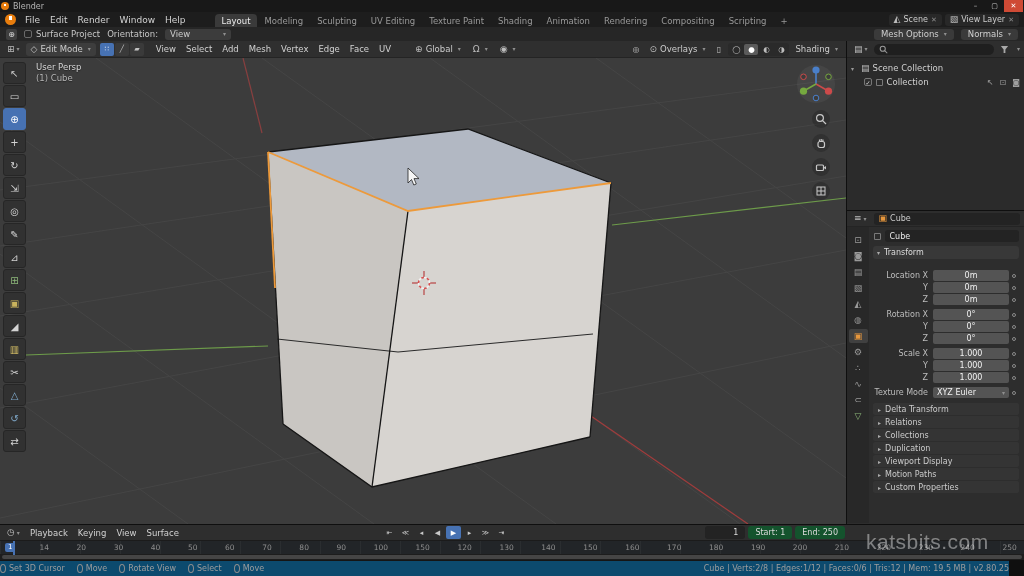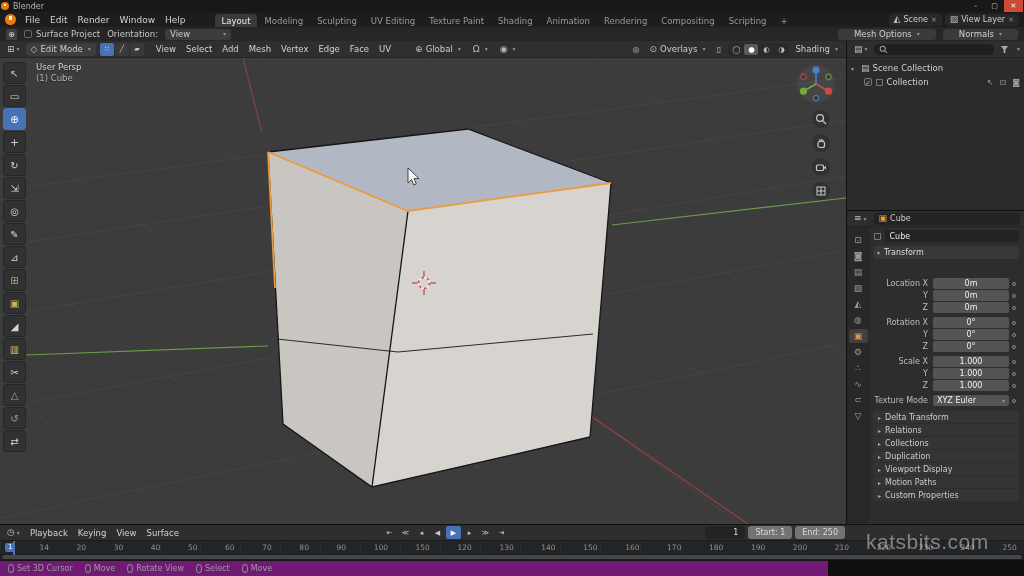--- a/index.html
+++ b/index.html
@@ -25,21 +25,21 @@
 .id-field{display:flex;align-items:center;gap:3px;background:#282828;border-radius:3px;padding:1px 5px;height:12px;font-size:8px;white-space:nowrap}
 .id-x{color:#8a8a8a;font-size:7px}
 
 #topbar{position:absolute;left:0;top:27px;width:1024px;height:14px;background:#262626;display:flex;align-items:center;gap:7px;padding:0 6px;font-size:8.5px}
 .tool-badge{width:11px;height:11px;background:#3f3f3f;border-radius:2px;display:flex;align-items:center;justify-content:center;font-size:8px;color:#ddd}
 .check-wrap{display:flex;align-items:center;gap:4px;color:#c7c7c7}
 .checkbox{width:8px;height:8px;border:1px solid #6a6a6a;border-radius:2px;background:#252525}
 .lbl{color:#c7c7c7}
 .dd-field{display:flex;align-items:center;background:#3c3c3c;border-radius:3px;padding:1px 5px;min-width:66px;justify-content:space-between;height:11px}
 .spacer{flex:1}
-.flat-btn{display:flex;align-items:center;gap:3px;background:#3a3a3a;border-radius:3px;padding:1px 16px;height:11px;color:#cfcfcf;white-space:nowrap}
+.flat-btn{display:flex;align-items:center;gap:3px;background:#3a3a3a;border-radius:3px;padding:1px 7px;height:11px;color:#cfcfcf;white-space:nowrap}
 
 #viewport{position:absolute;left:0;top:41px;width:846px;height:483px;background:#3c3c3c}
 #vp-header{height:17px;background:#2f2f2f;display:flex;align-items:center;gap:1px;padding:0 4px;font-size:8.5px;border-bottom:1px solid #242424}
 .hdr-ic{display:flex;align-items:center;padding:0 3px}
 .mode-dd{display:flex;align-items:center;gap:3px;background:#3d3d3d;border-radius:3px;padding:1px 5px;height:13px;margin-left:2px;white-space:nowrap}
 .selmodes{display:flex;gap:1px;margin-left:3px}
 .selmode{width:14px;height:13px;background:#3a3a3a;border-radius:2px;display:flex;align-items:center;justify-content:center;font-size:7px;color:#c2c2c2}
 .selmode.active{background:#4772b3;color:#fff}
 #vp-menus{display:flex;margin-left:6px}
 .vp-center{display:flex;align-items:center;gap:4px;margin-left:14px}
@@ -74,48 +74,48 @@
 #properties{position:absolute;left:847px;top:211px;width:177px;height:313px;background:#2d2d2d}
 #prop-header{height:16px;display:flex;align-items:center;gap:4px;padding:0 4px;background:#2d2d2d;border-bottom:1px solid #242424}
 .breadcrumb{flex:1;height:12px;background:#232323;border-radius:3px;display:flex;align-items:center;gap:3px;padding:0 5px;font-size:8px}
 #prop-body{display:flex;height:296px}
 #prop-tabs{width:22px;background:#282828;display:flex;flex-direction:column;align-items:center;padding-top:6px;gap:2px}
 .ptab{width:19px;height:14px;display:flex;align-items:center;justify-content:center;font-size:9px;color:#9a9a9a;border-radius:2px}
 .ptab.active{background:#404040;color:#e0e0e0}
 #prop-content{flex:1;padding:3px 5px 0 4px;overflow:hidden}
 .name-row{display:flex;align-items:center;gap:3px;margin-bottom:4px}
 .name-field{flex:1;height:12px;background:#232323;border-radius:3px;display:flex;align-items:center;padding:0 5px;color:#e8e8e8;font-size:8px}
-.panel-hdr{height:13px;background:#383838;border-radius:3px;display:flex;align-items:center;gap:4px;padding:0 4px;color:#dedede;margin-bottom:19px;font-size:8px}
+.panel-hdr{height:13px;background:#383838;border-radius:3px;display:flex;align-items:center;gap:4px;padding:0 4px;color:#dedede;margin-bottom:11px;font-size:8px}
 .tri{font-size:6px;color:#aaa}
 .trow{display:flex;align-items:center;height:11px;margin-bottom:1px}
 .tlabel{flex:0 0 60px;text-align:right;padding-right:5px;color:#bdbdbd;font-size:8px;white-space:nowrap}
 .tfield{flex:1;height:11px;background:#545454;border-radius:2px;display:flex;align-items:center;justify-content:center;color:#f2f2f2;font-size:8px}
 .tfield.seldd{justify-content:space-between;padding:0 4px}
 .decorator{flex:0 0 10px;display:flex;justify-content:center}
 .decorator i{width:4px;height:4px;border:1px solid #8b8b8b;border-radius:50%}
 .trows div.trow:nth-of-type(4),.trows div.trow:nth-of-type(7){margin-top:4px}
 .rotmode{margin:4px 0 5px}
 .cpanel{height:12px;background:#343434;border-radius:2px;display:flex;align-items:center;gap:4px;padding:0 5px;color:#ccc;margin-bottom:1px;font-size:8px}
 
 #timeline{position:absolute;left:0;top:525px;width:1024px;height:35px;background:#2b2b2b}
 #tl-header{position:relative;height:15px;background:#2e2e2e;display:flex;align-items:center;gap:2px;padding:0 4px;font-size:8.5px}
 .tl-controls{position:absolute;left:382px;top:1px;display:flex;gap:1px}
 .tl-btn{min-width:15px;height:13px;display:flex;align-items:center;justify-content:center;border-radius:2px;color:#c9c9c9;font-size:7px;padding:0 2px}
 .tl-btn.active{background:#4772b3;color:#fff}
 .tl-fields{position:absolute;right:179px;top:1px;display:flex;gap:3px}
-.tl-field{height:13px;background:#737373;border-radius:3px;display:flex;align-items:center;justify-content:center;padding:0 7px;font-size:8px;color:#dcdcdc;white-space:nowrap}
+.tl-field{height:13px;background:#14532d;border-radius:3px;display:flex;align-items:center;justify-content:center;padding:0 7px;font-size:8px;color:#dcdcdc;white-space:nowrap}
 .tl-field.frame{background:#232323;min-width:40px;justify-content:flex-end}
 #tl-ruler{position:relative;height:14px;background:#222528;border-top:1px solid #1b1b1b;background-image:repeating-linear-gradient(90deg,rgba(255,255,255,.04) 0 1px,transparent 1px 40px)}
 .ruler-ticks{display:flex;justify-content:space-between;padding:0 7px;font-size:7.5px;color:#8e8e8e;line-height:13px}
 .playhead{position:absolute;left:13px;top:0;width:2px;height:14px;background:#4772b3}
 .playhead-chip{position:absolute;left:5px;top:2px;background:#4772b3;color:#fff;font-size:7px;padding:0 3px;border-radius:2px;line-height:9px}
 #tl-scroll{height:6px;background:#1d1d1d;padding:1px 2px}
 #tl-scroll .handle{height:4px;background:#454545;border-radius:2px;width:100%}
 
-#statusbar{position:absolute;left:0;top:560px;width:828px;height:16px;background:#701a75;border-top:1px solid #151515;display:flex;align-items:center;padding:0 8px;font-size:8px;color:#9d9d9d}
+#statusbar{position:absolute;left:0;top:560px;width:1009px;height:16px;background:#0c4a6e;border-top:1px solid #151515;display:flex;align-items:center;padding:0 0;font-size:8px;color:#9d9d9d}
 .hints{display:flex;gap:12px}
 .hint{display:flex;align-items:center;gap:3px;white-space:nowrap}
 .mouse-ic{width:6px;height:9px;border:1px solid #8c8c8c;border-radius:3px/4.5px}
 .stats{margin-left:auto;white-space:nowrap}
 #watermark{position:absolute;left:866px;top:530px;font-size:21px;color:rgba(255,255,255,.42);letter-spacing:.5px;font-family:"Liberation Sans",sans-serif;z-index:50;pointer-events:none}
 </style>
 </head>
 <body>
 
 <div id="titlebar">
@@ -715,15 +715,16 @@
       <span class="hint">
         <span class="mouse-ic"></span>
         <span>Select</span>
       </span>
 
       <span class="hint">
         <span class="mouse-ic"></span>
         <span>Move</span>
       </span>
     </div>
+  <span class="stats">Cube | Verts:2/8 | Edges:1/12 | Faces:0/6 | Tris:12 | Mem: 19.5 MB | v2.80.25</span>
 </div>
 
 <div id="watermark">katsbits.com</div>
 
 </body></html>

